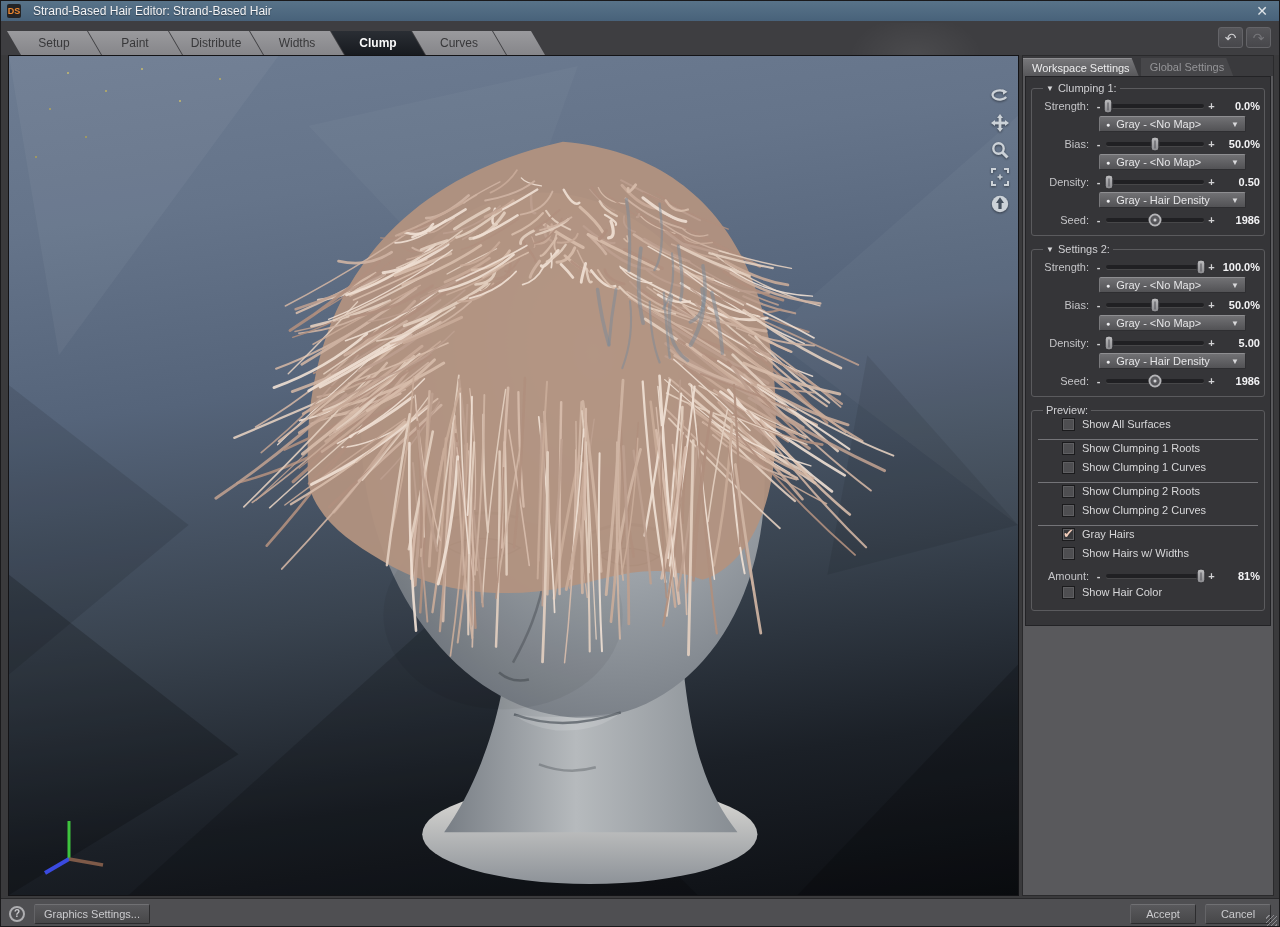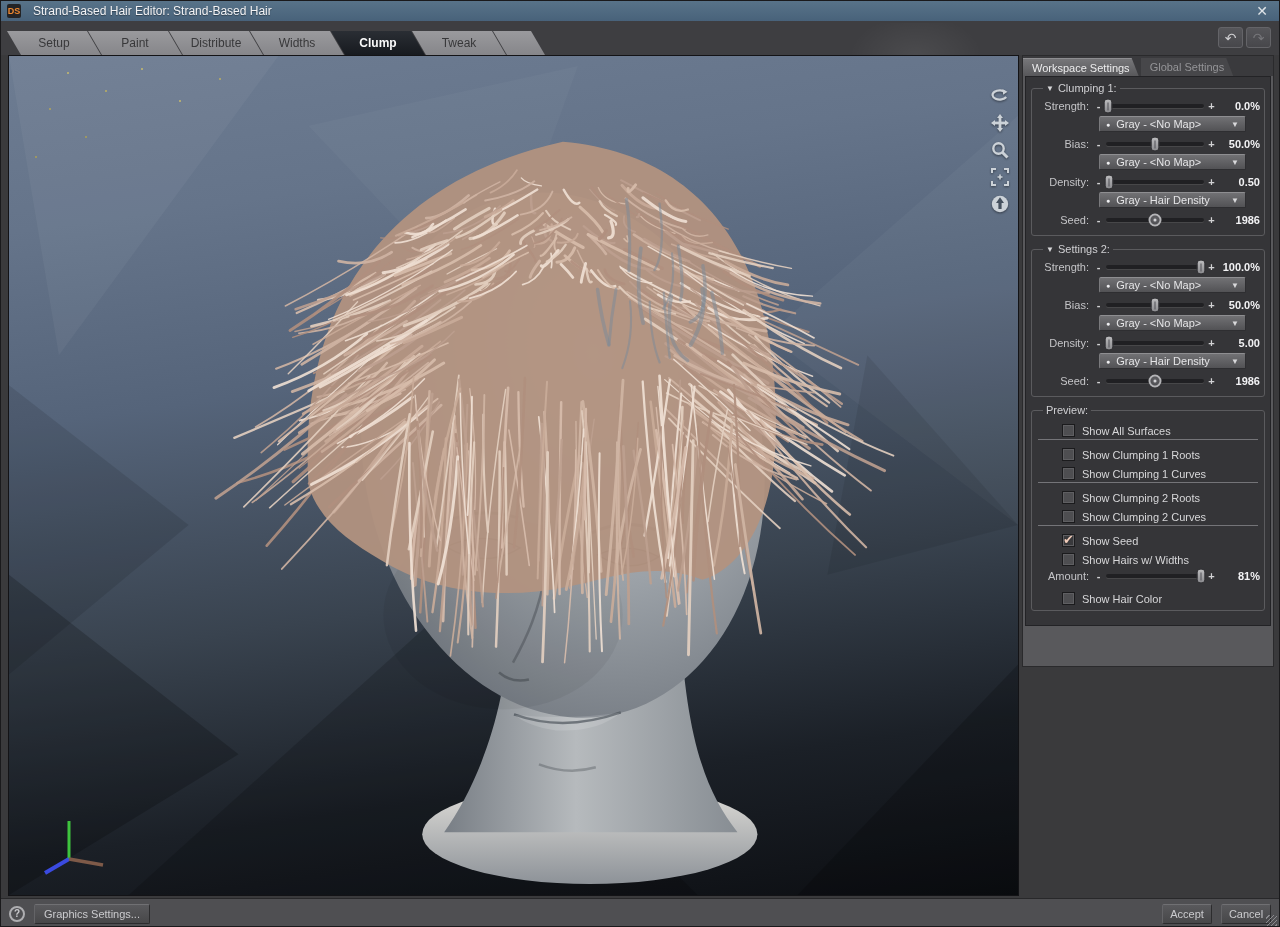--- a/index.html
+++ b/index.html
@@ -31,21 +31,21 @@
   .viewport{width:1011px;height:841px;border:1px solid #131316;position:relative;overflow:hidden;
     background:linear-gradient(172deg,#6d7c92 0%,#65748a 18%,#55647a 38%,#39434f 62%,#1b2027 82%,#0c0e12 100%);}
   .facets,.headsvg{position:absolute;left:0;top:0;width:100%;height:100%;}
   .speckles{position:absolute;left:0;top:0;width:2px;height:2px;background:transparent;
     box-shadow:58px 16px 0 #cdbf6b,96px 34px 0 #c2b35f,132px 12px 0 #cdbf6b,40px 52px 0 #b8a957,170px 44px 0 #cdbf6b,76px 80px 0 #b0a251,210px 22px 0 #c2b35f,26px 100px 0 #b0a251;opacity:.7;}
   .vtools{position:absolute;right:6px;top:28px;display:flex;flex-direction:column;gap:3px;}
   .vtool{width:24px;height:24px;display:flex;align-items:center;justify-content:center;color:#ccd2d8;filter:drop-shadow(0 1px 1px rgba(0,0,0,.45));}
   .gizmo{position:absolute;left:26px;bottom:18px;}
 
   
-  .panel{width:252px;margin-left:3px;background:#59595c;height:612px;border:1px solid #2a2a2c;display:flex;flex-direction:column;}
+  .panel{width:252px;margin-left:3px;background:#59595c;height:841px;border:1px solid #2a2a2c;display:flex;flex-direction:column;}
   .ptabs{background:#3a3a3d;display:flex;height:20px;margin-top:0;padding-top:2px;}
   .ptab{font-size:11px;padding:0 9px;display:flex;align-items:center;clip-path:polygon(0 0,calc(100% - 7px) 0,100% 100%,0 100%);}
   .ptab.active{background:linear-gradient(#767679,#58585b);color:#ededee;border-top:1px solid #8e8e91;}
   .ptab.inactive{background:#47474a;color:#949497;margin-left:2px;}
   .settings{margin:0 2px;background:#353538;border:1px solid #232326;padding:5px 4px 7px;}
   fieldset.grp{border:1px solid #5b5b5e;border-radius:3px;margin:0 1px 7px;padding:2px 4px 5px;}
   fieldset.grp legend{font-size:11px;color:#cfcfd2;padding:0 3px;margin-left:7px;display:flex;align-items:center;gap:4px;}
   .collapse-arrow{font-size:8px;color:#d6d6d8;}
   .srow{display:flex;align-items:center;height:18px;margin:1px 0;}
   .lab{width:58px;text-align:right;color:#c4c4c7;font-size:11px;padding-right:5px;white-space:nowrap;}
@@ -56,35 +56,35 @@
   .handle::after{content:"";width:1px;height:8px;background:#515156;}
   .handle.round{width:13px;height:13px;border-radius:50%;background:radial-gradient(circle at 50% 40%,#66666a,#454549);border:2px solid #b4b4b7;}
   .handle.round::after{width:3px;height:3px;border-radius:50%;background:#d2d2d5;}
   .val{width:44px;text-align:right;color:#f2f2f4;font-size:11px;font-weight:bold;}
   .combo{display:flex;align-items:center;height:16px;margin:1px 14px 3px 63px;padding:0 6px;
     background:linear-gradient(#717174,#525255);border:1px solid #2e2e31;border-top-color:#8e8e91;border-left-color:#7a7a7d;border-radius:2px;
     color:#e5e5e7;font-size:11px;}
   .combo .bullet{font-size:7px;margin-right:6px;color:#f0f0f2;line-height:1;}
   .combo .cname{flex:1;white-space:nowrap;overflow:hidden;}
   .combo .caret{font-size:8px;color:#d8d8da;}
-  .chkrow{display:flex;align-items:flex-end;height:19px;margin-left:26px;}
+  .chkrow{display:flex;align-items:flex-start;height:19px;margin-left:26px;}
   .chk{width:13px;height:13px;background:#4e4e51;border:1px solid #1b1b1d;box-shadow:inset 0 0 0 1px #5f5f62;margin-right:7px;position:relative;flex:none;}
   .chk .mark{display:none;}
   .chk.on{background:#39393c;}
   .chk.on .mark{display:block;position:absolute;left:0px;top:-3px;color:#f2cdbb;font-size:13px;text-shadow:0 0 1px rgba(0,0,0,.6);}
   .chklabel{color:#d7d7d9;font-size:11px;}
   .divider{height:1px;background:#8a8a8e;margin:2px 2px;opacity:.75;}
 
   
   .footer{height:30px;background:#4f4f52;border-top:1px solid #28282a;display:flex;align-items:center;padding:0 8px;position:relative;}
   .helpbtn{width:16px;height:16px;border:2px solid #aeaeb1;border-radius:50%;color:#c8c8cb;font-size:10px;font-weight:bold;display:flex;align-items:center;justify-content:center;}
   .fbtn{height:20px;padding:0 9px;margin-left:9px;background:linear-gradient(#59595c,#474749);border:1px solid #2c2c2e;border-top-color:#707073;border-left-color:#646467;
         border-radius:2px;color:#cbcbce;font-size:11px;display:flex;align-items:center;}
   .fspacer{flex:1;}
-  .fbtn.action{width:50px;justify-content:center;}
+  .fbtn.action{width:66px;justify-content:center;}
   .grip{position:absolute;right:2px;bottom:2px;width:11px;height:11px;
     background:repeating-linear-gradient(135deg,transparent 0 2px,#8a8a8e 2px 3px);}
 </style>
 </head>
 <body>
 
 <div class="window">
 
   <div class="titlebar">
     <div class="appbadge">DS</div>
@@ -93,21 +93,21 @@
   </div>
 
   <div class="tabbar">
     <div class="swirl"></div>
     <div class="mtabs">
       <div class="mtab">Setup</div>
       <div class="mtab">Paint</div>
       <div class="mtab">Distribute</div>
       <div class="mtab">Widths</div>
       <div class="mtab active">Clump</div>
-      <div class="mtab">Tweak</div>
+      <div class="mtab">Curves</div>
       <div class="mtab tail"></div>
     </div>
     <div class="histbtns">
       <div class="hbtn">
           <span>↶</span>
         </div>
       <div class="hbtn dim">
           <span>↷</span>
         </div>
     </div>
@@ -813,21 +813,21 @@
           </div>
           <div class="chkrow">
             <span class="chk"></span>
             <span class="chklabel">Show Clumping 2 Curves</span>
           </div>
           <div class="divider"></div>
           <div class="chkrow">
             <span class="chk on">
                 <span class="mark">✔</span>
               </span>
-            <span class="chklabel">Show Seed</span>
+            <span class="chklabel">Gray Hairs</span>
           </div>
           <div class="chkrow">
             <span class="chk"></span>
             <span class="chklabel">Show Hairs w/ Widths</span>
           </div>
 
           <div class="srow">
             <span class="lab">Amount:</span>
             <span class="pm">-</span>
             <div class="track">

